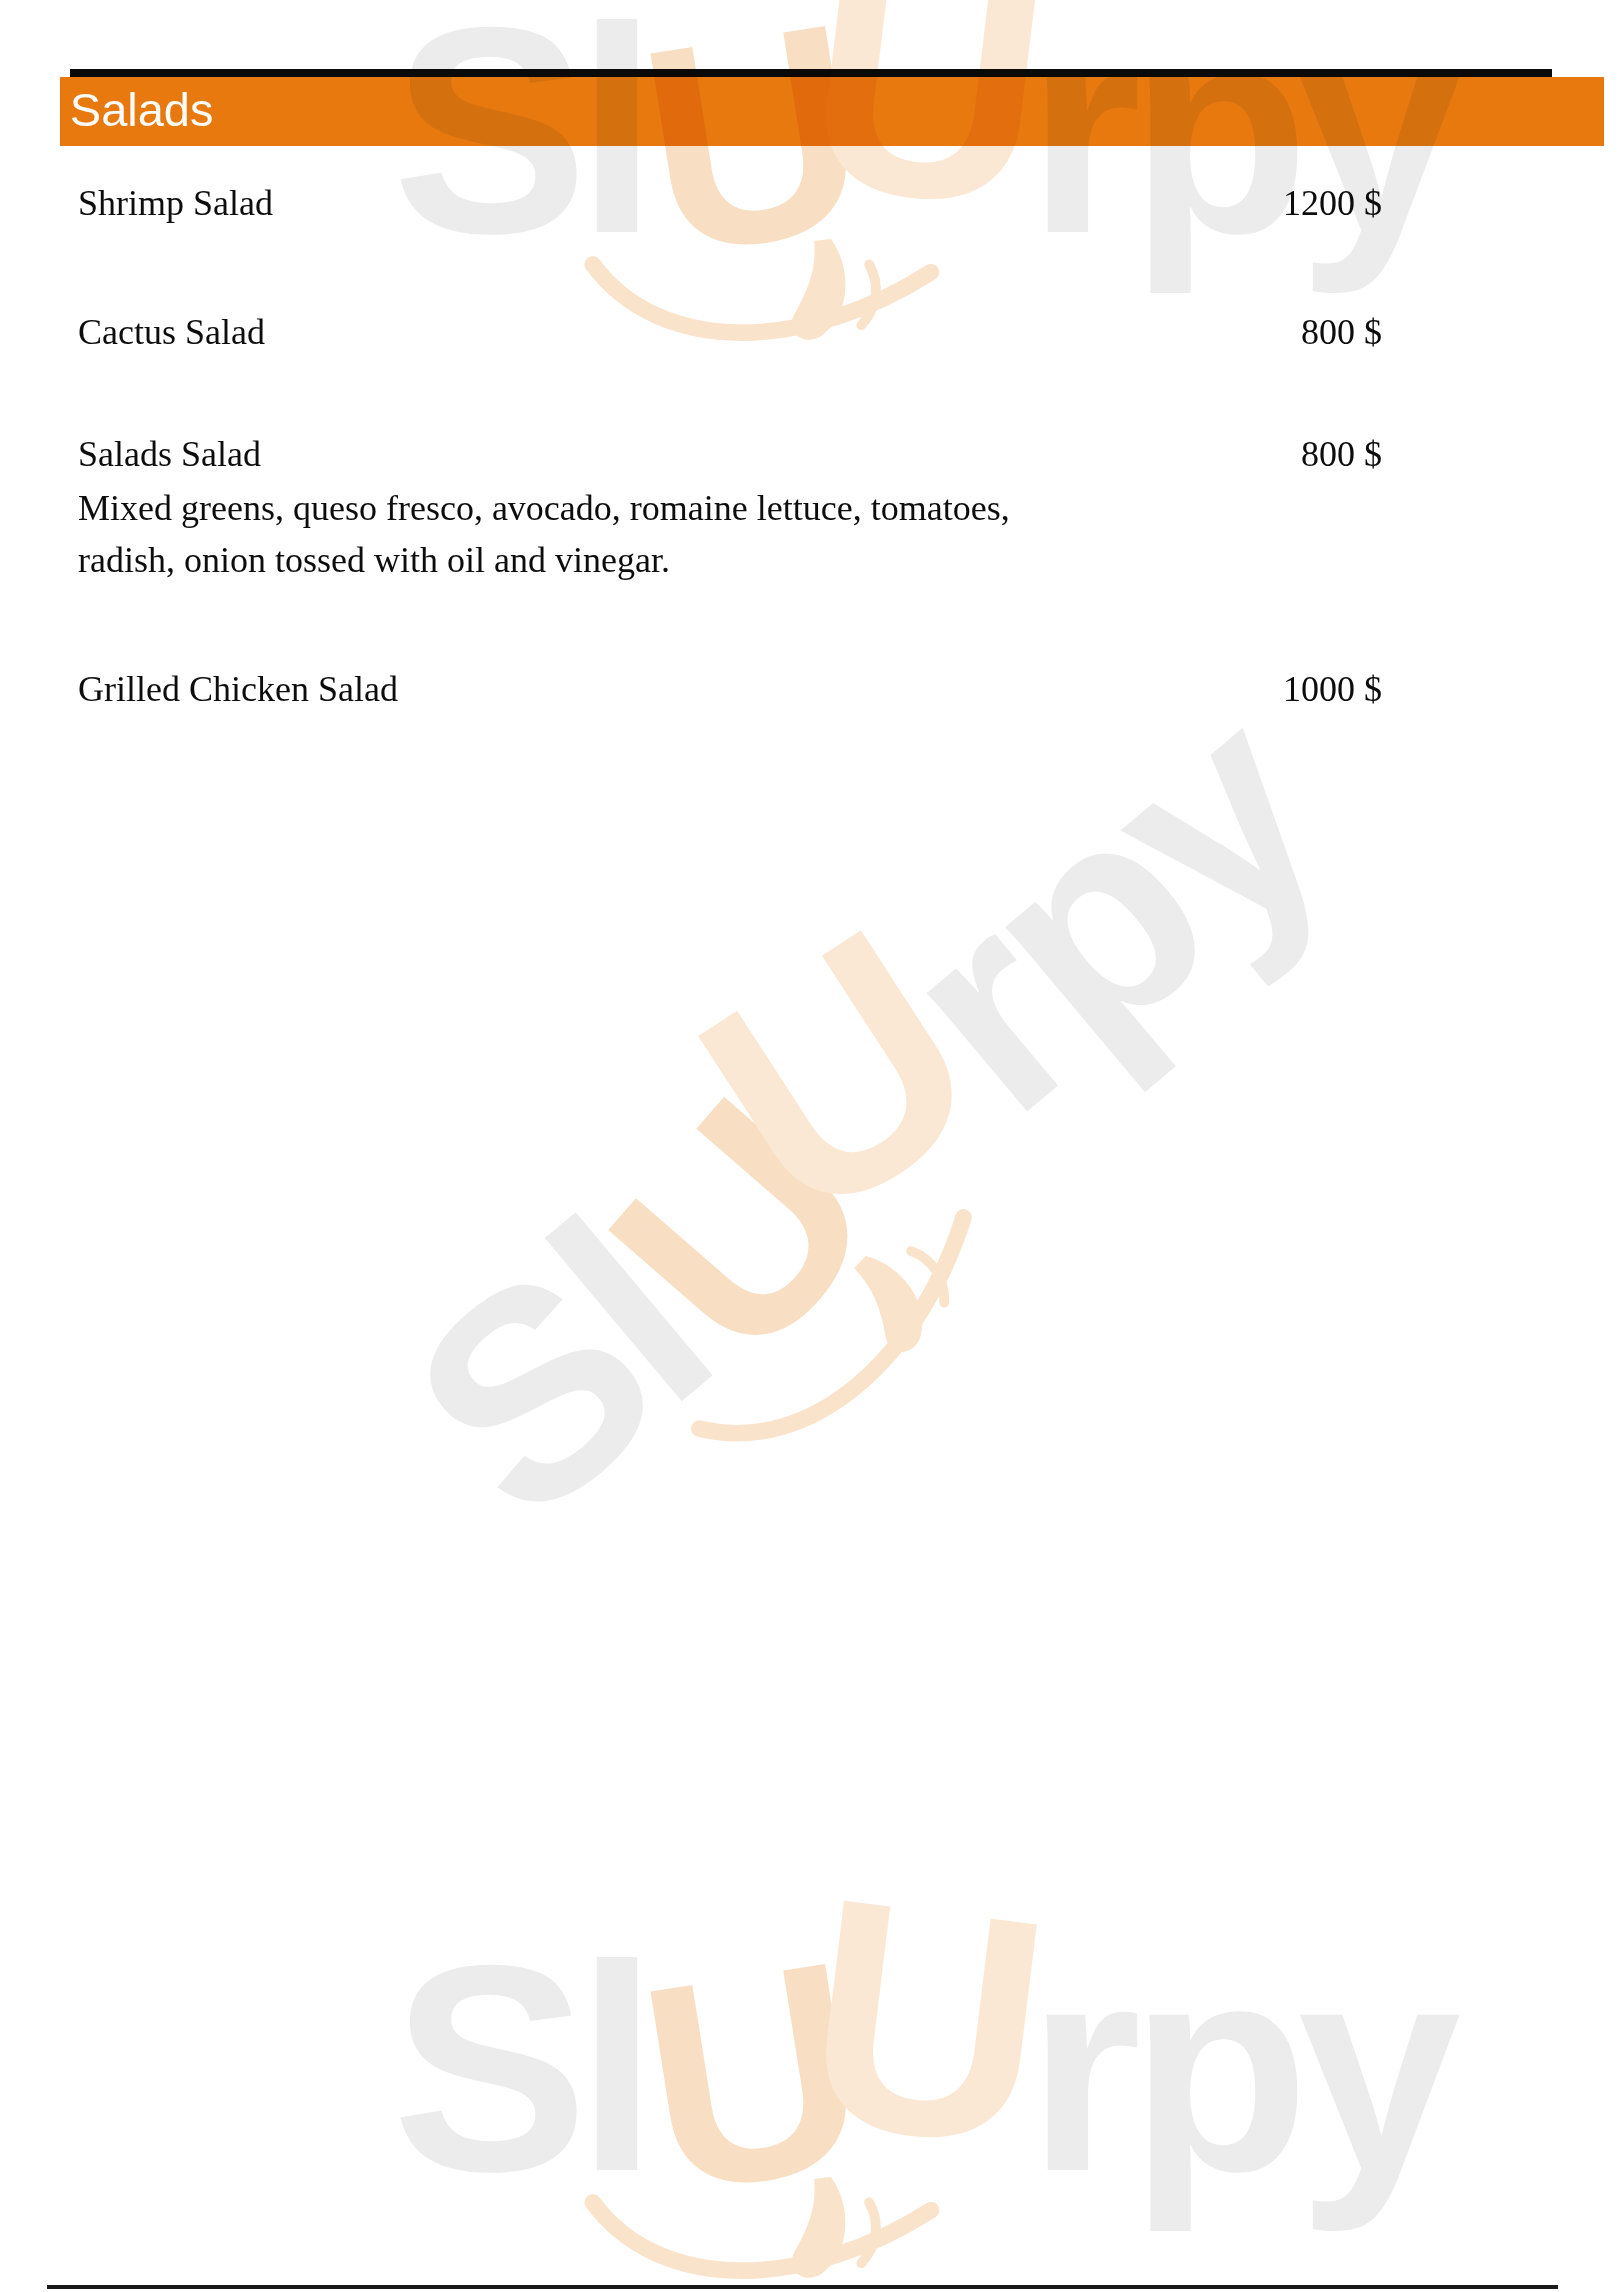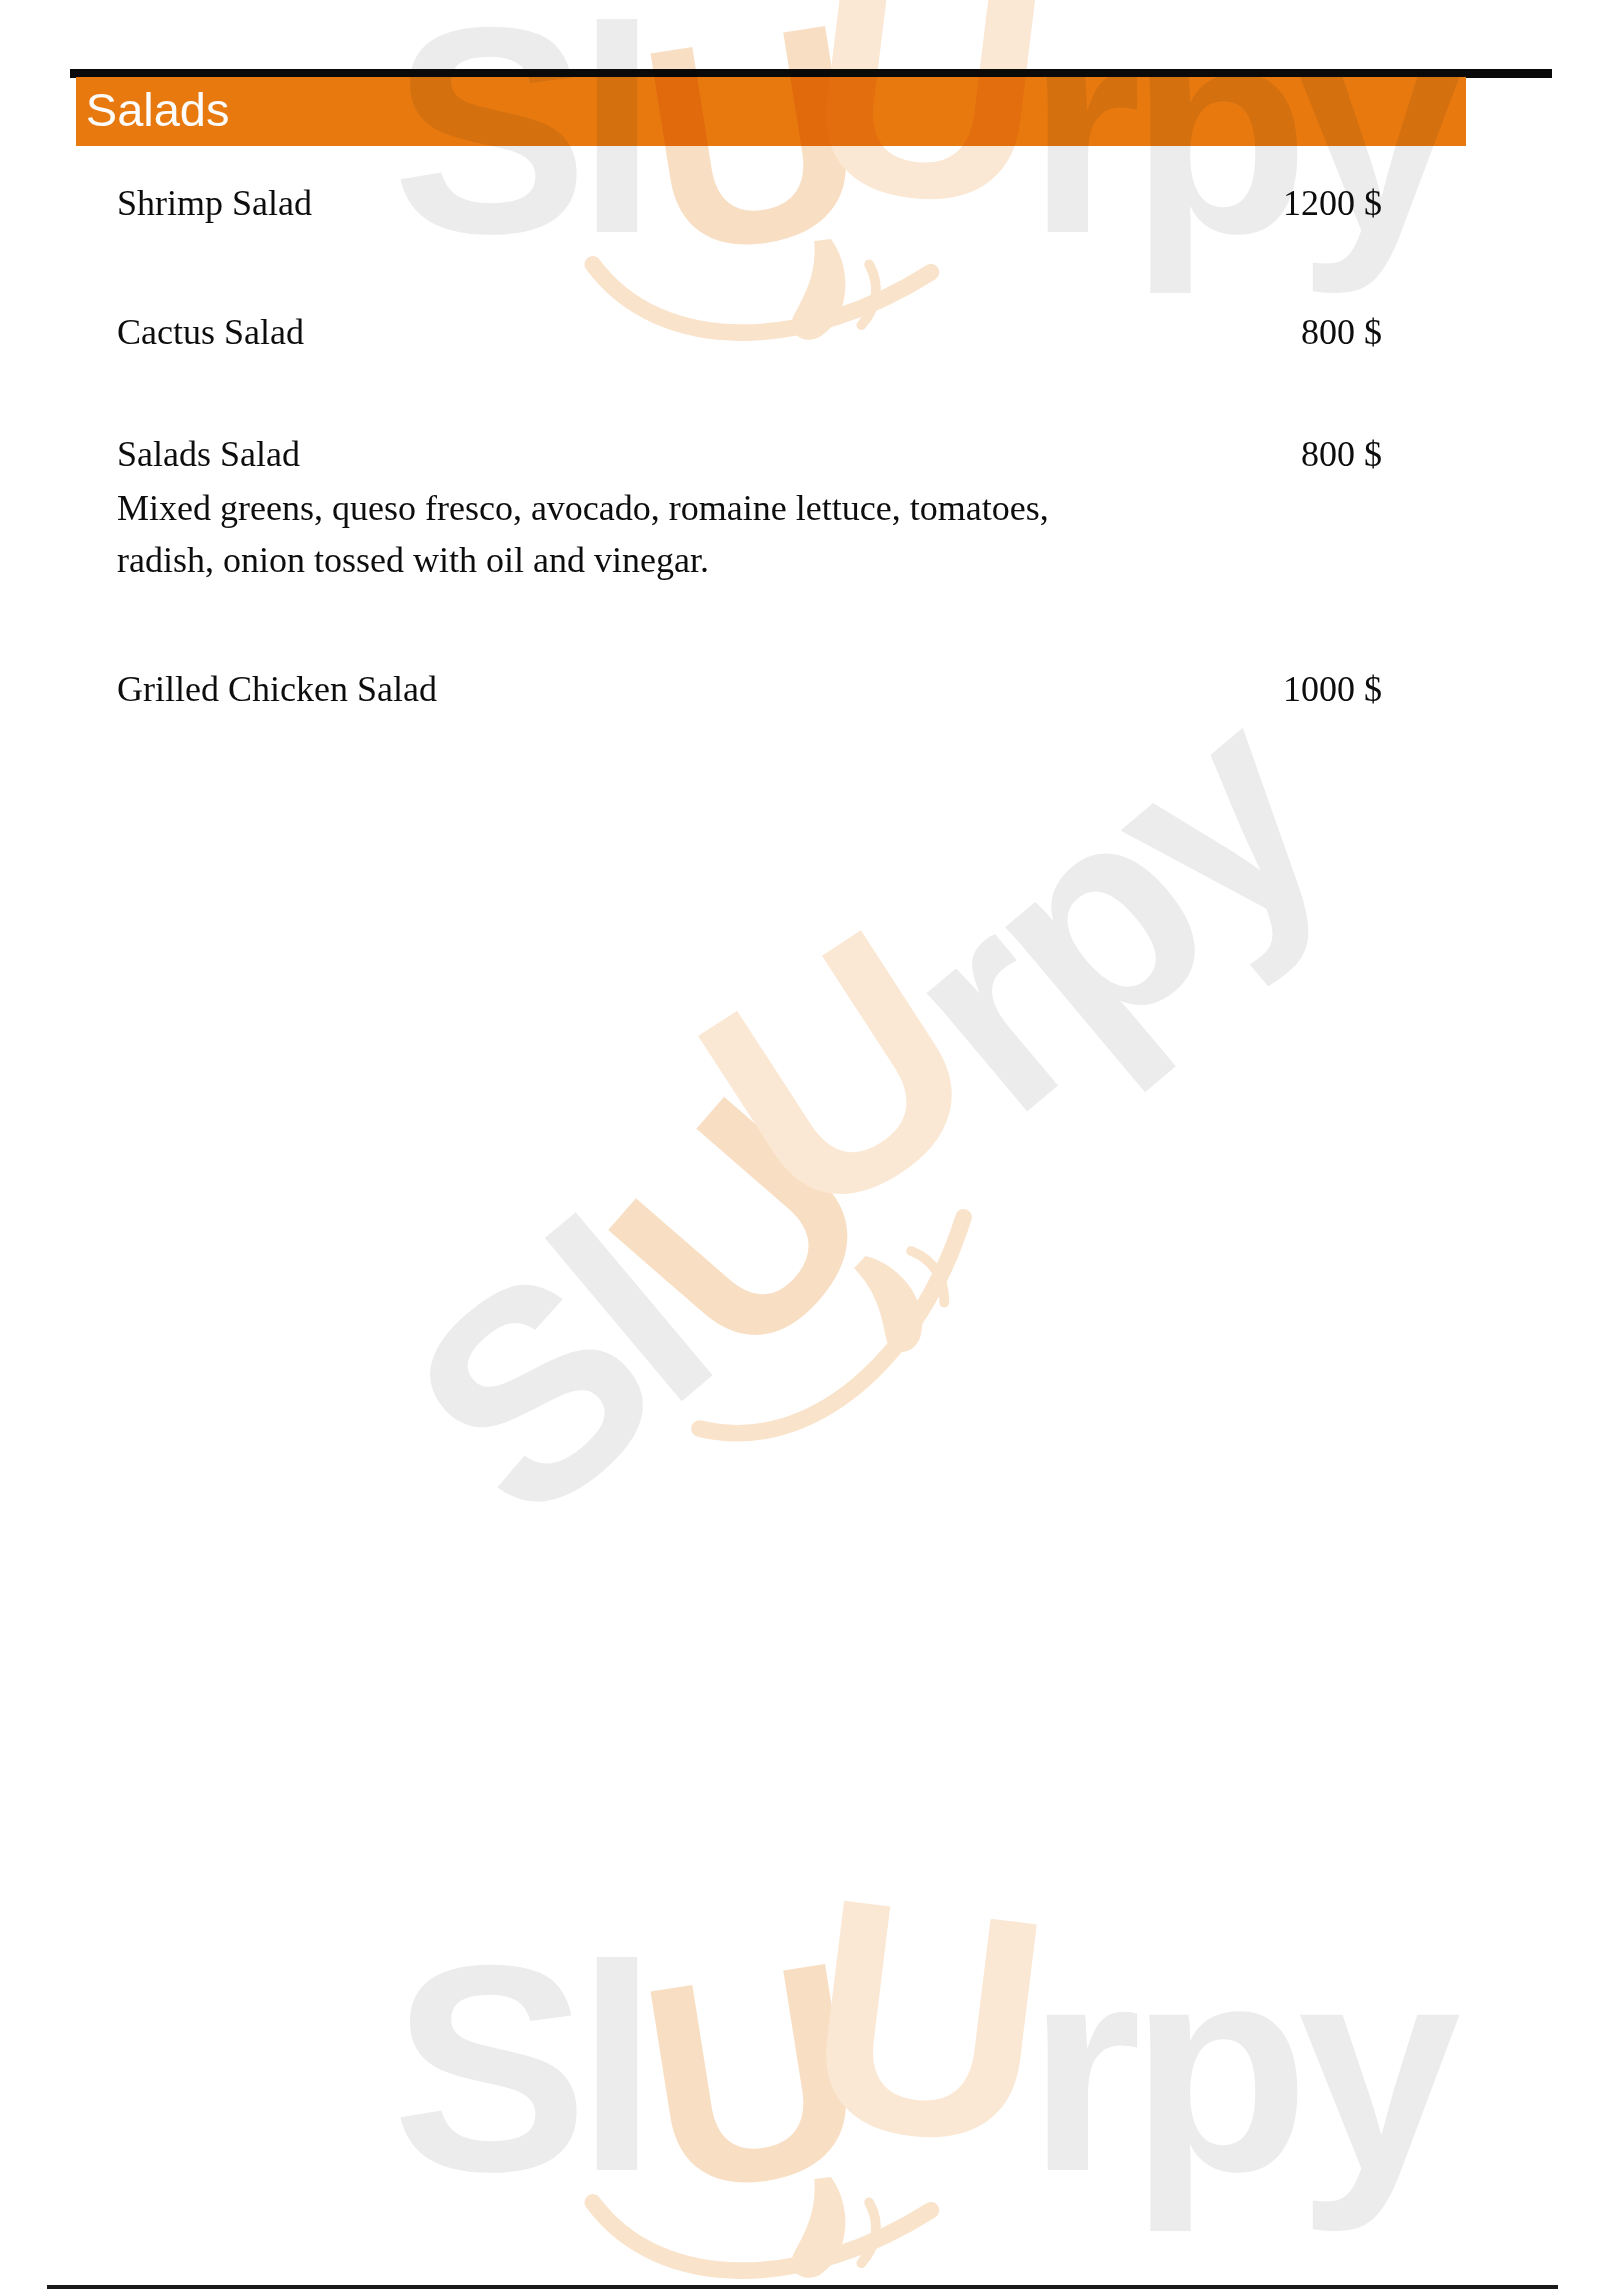--- a/index.html
+++ b/index.html
@@ -20,42 +20,41 @@
   
   .top-black-bar {
     position: absolute;
     left: 70px; top: 69px;
     width: 1482px; height: 8.8px;
     background: #0a0a0a;
     z-index: 2;
   }
   .section-header-bar {
     position: absolute;
-    left: 76px; top: 77px;
-    width: 1390px; height: 69px;
+    left: 60px; top: 77px;
+    width: 1544px; height: 69px;
     background: #e7790f;
     z-index: 2;
   }
   .section-title {
     position: absolute;
     left: 9.8px; top: 2px;
     font-family: "Liberation Sans", sans-serif;
     font-size: 47px;
     line-height: 61px;
     color: #fdfcfa;
     font-weight: 400;
   }
 
   
   .menu-list { position: absolute; left: 0; top: 0; width: 100%; z-index: 3; }
   .menu-item {
     position: absolute;
     left: 78px;
     right: 239px;
-    margin-left: 39px;
   }
   .item-name {
     font-size: 36px;
     line-height: 52px;
     white-space: nowrap;
   }
   .item-price {
     position: absolute;
     right: 0; top: 0;
     font-size: 36px;

